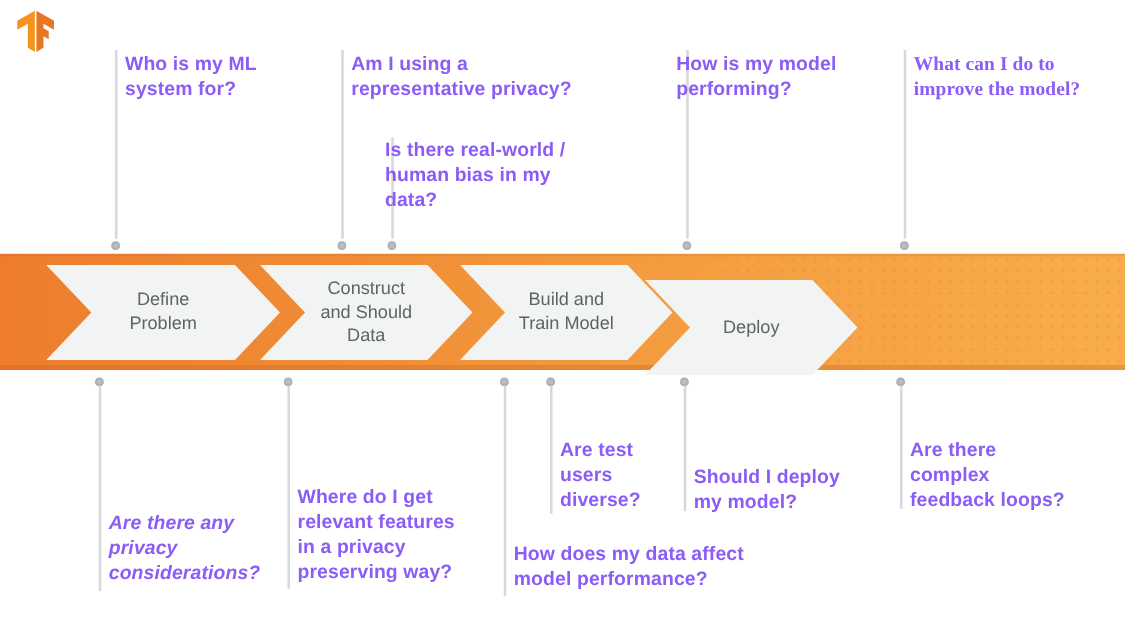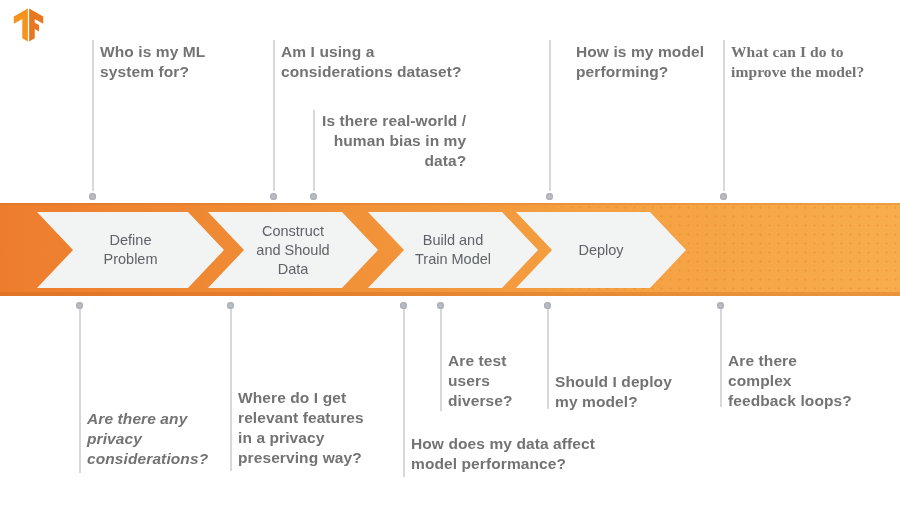--- a/index.html
+++ b/index.html
@@ -10,21 +10,21 @@
   }
   
   .logo{position:absolute;left:12px;top:6px;width:33px;height:38px;}
   
   .q{
     position:absolute;
     white-space:pre-line;
     font-size:15.5px;
     font-weight:bold;
     line-height:20px;
-    color:#737373;
+    color:#8b5cf6;
     letter-spacing:.1px;
   }
   
   .vline{
     position:absolute;width:2px;
     background:#d6d8db;
   }
   .dot{
     position:absolute;width:7px;height:7px;border-radius:50%;
     background:#b9bdc2;
@@ -75,46 +75,46 @@
 
 <div class="vline" style="left:549px;top:40px;height:151px;"></div>
 <div class="dot" style="left:546px;top:193px;"></div>
 
 <div class="vline" style="left:723px;top:40px;height:151px;"></div>
 <div class="dot" style="left:720px;top:193px;"></div>
 
 <div class="q" style="left:100px;top:42px;">Who is my ML
 system for?</div>
 <div class="q" style="left:281px;top:42px;">Am I using a
-considerations dataset?</div>
-<div class="q" style="left:322px;top:111px;text-align:right;">Is there real-world /
+representative privacy?</div>
+<div class="q" style="left:308px;top:111px;">Is there real-world /
 human bias in my
 data?</div>
-<div class="q" style="left:576px;top:42px;">How is my model
+<div class="q" style="left:541px;top:42px;">How is my model
 performing?</div>
 <div class="q" style="left:731px;top:42px;font-family:Liberation Serif, serif;">What can I do to
 improve the model?</div>
 
 <div class="band">
   <div class="band-dots"></div>
 
   <div class="arrow" style="left:37px;width:187px;">
     <span class="stage-label">Define
 Problem</span>
   </div>
   <div class="arrow" style="left:208px;width:170px;">
     <span class="stage-label">Construct
 and Should
 Data</span>
   </div>
   <div class="arrow" style="left:368px;width:170px;">
     <span class="stage-label">Build and
 Train Model</span>
   </div>
-  <div class="arrow" style="left:516px;width:170px;">
+  <div class="arrow" style="left:516px;width:170px;margin-top:12px;">
     <span class="stage-label">Deploy</span>
   </div>
 </div>
 
 <div class="dot" style="left:76px;top:302px;"></div>
 <div class="vline" style="left:79px;top:309px;height:164px;"></div>
 
 <div class="dot" style="left:227px;top:302px;"></div>
 <div class="vline" style="left:230px;top:309px;height:162px;"></div>
 

